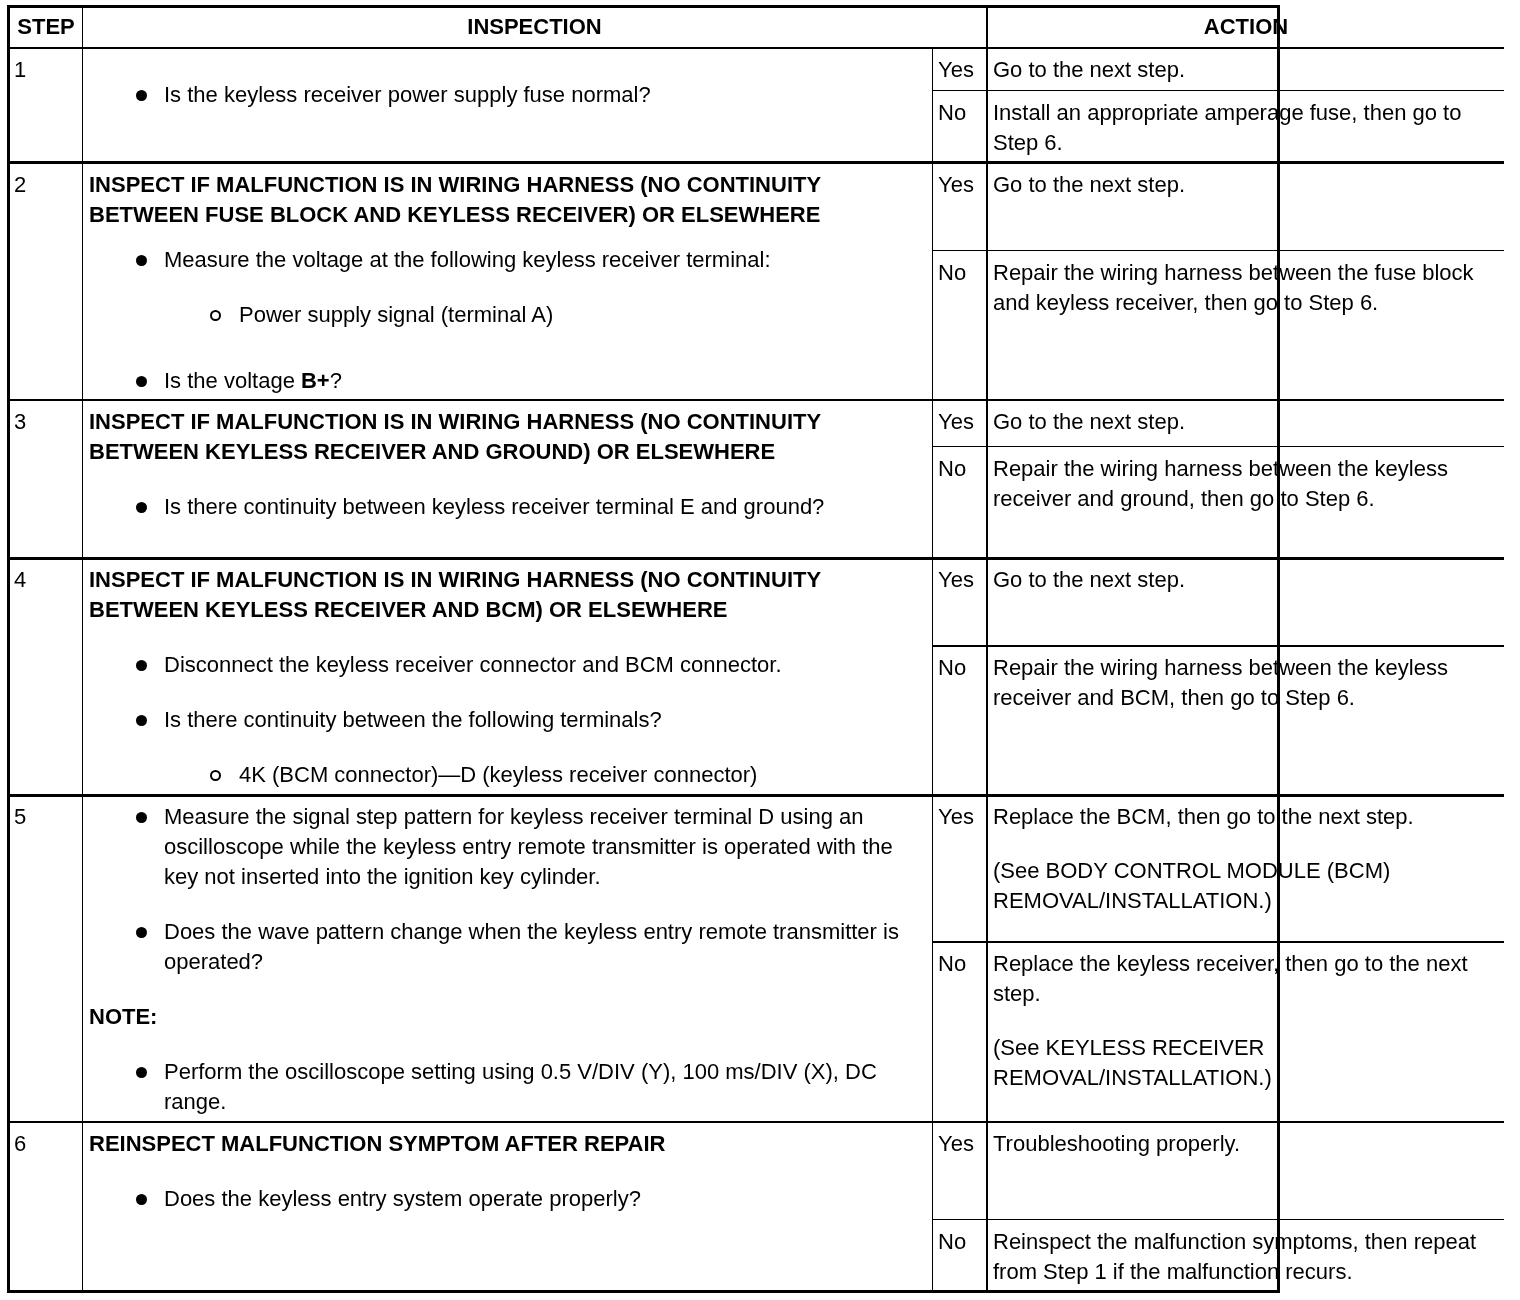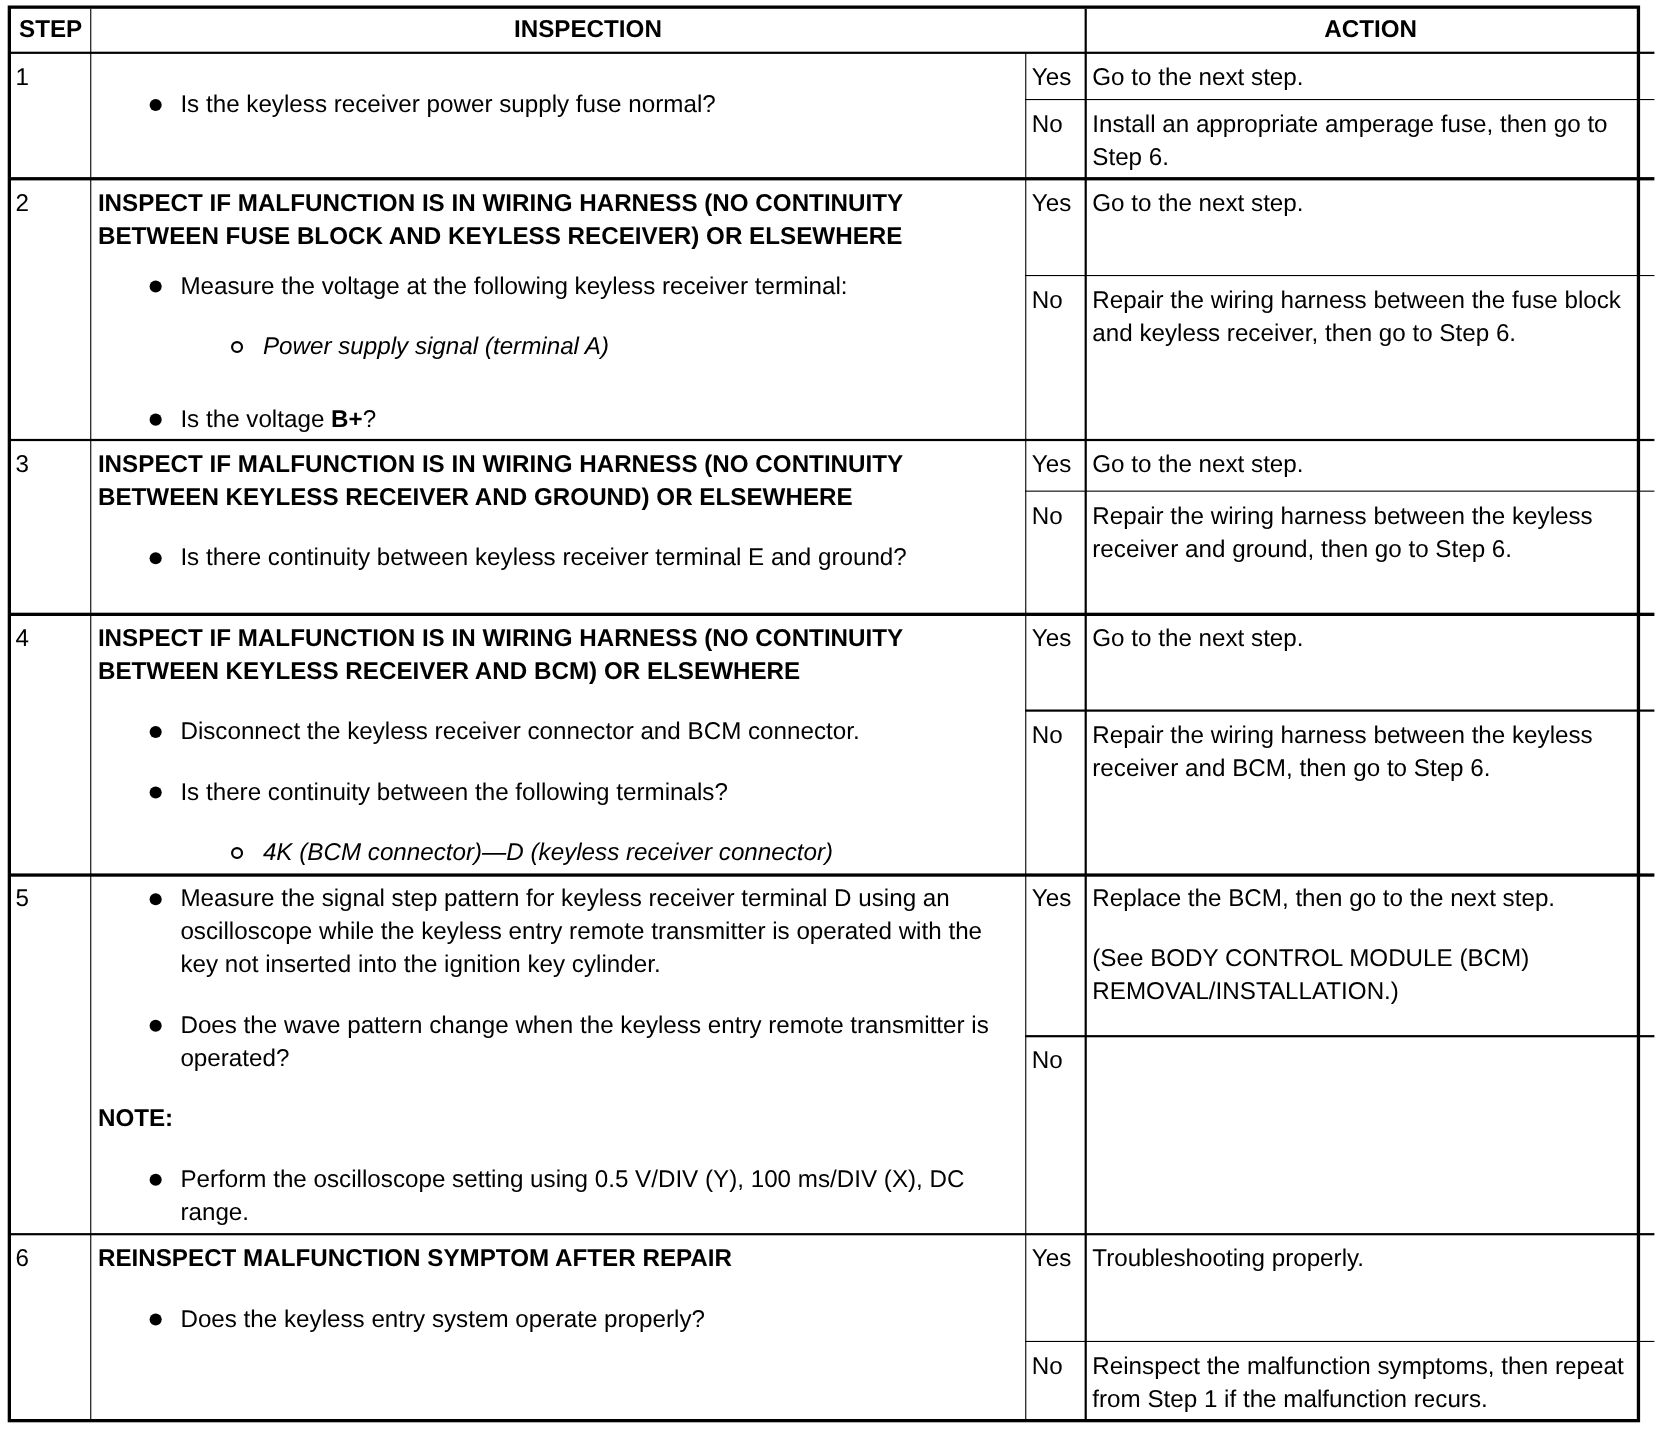--- a/index.html
+++ b/index.html
@@ -1,29 +1,29 @@
 <!DOCTYPE html>
 <html><head>
 <meta charset="utf-8">
 <style>
   html, body { margin: 0; padding: 0; background: #ffffff; }
   body { width: 1520px; height: 1300px; position: relative; overflow: hidden;
          font-family: "Liberation Sans", sans-serif; color: #000; }
-  .tbl { position: absolute; left: 7px; top: 5px; width: 1484px; height: 1288px;
+  .tbl { position: absolute; left: 7px; top: 5px; width: 1273px; height: 1288px;
          border: 3px solid #000; box-sizing: border-box; }
   .cell { position: absolute; box-sizing: border-box; font-size: 22px; line-height: 30px; }
   .hl { position: absolute; background: #000; }
   .vl { position: absolute; background: #000; }
   .hdr { font-weight: bold; font-size: 22px; text-align: center; }
   .stepnum { padding-left: 4px; }
   .title { font-weight: bold; }
   .bullet { position: relative; padding-left: 75px; }
   .bullet::before { content: ""; position: absolute; left: 47px; top: 10px; width: 11px; height: 11px;
                     border-radius: 50%; background: #000; }
-  .sub { position: relative; padding-left: 150px; font-style: italic; }
+  .sub { position: relative; padding-left: 150px; }
   .sub::before { content: ""; position: absolute; left: 121px; top: 10px; width: 7px; height: 7px;
                  border-radius: 50%; border: 2px solid #000; }
   .yn { padding-left: 5px; }
   .act { padding-left: 5px; padding-right: 4px; }
   b { font-weight: bold; }
 </style>
 </head>
 <body>
 
 <div class="tbl">
@@ -99,20 +99,24 @@
     <div class="bullet" style="margin-top:25px;">Does the wave pattern change when the keyless entry remote transmitter is operated?</div>
     <div class="title" style="margin-top:25px;">NOTE:</div>
     <div class="bullet" style="margin-top:25px;">Perform the oscilloscope setting using 0.5 V/DIV (Y), 100 ms/DIV (X), DC range.</div>
   </div>
   <div class="cell yn" style="left:923px; top:794px; width:53px;">Yes</div>
   <div class="cell act" style="left:978px; top:794px; width:480px;">
     <div>Replace the BCM, then go to the next step.</div>
     <div style="margin-top:24px;">(See BODY CONTROL MODULE (BCM) REMOVAL/INSTALLATION.)</div>
   </div>
   <div class="cell yn" style="left:923px; top:941px; width:53px;">No</div>
+  <div class="cell act" style="left:978px; top:941px; width:505px;">
+    <div>Replace the keyless receiver, then go to the next step.</div>
+    <div style="margin-top:24px; width:330px;">(See KEYLESS RECEIVER REMOVAL/INSTALLATION.)</div>
+  </div>
 
   <div class="cell stepnum" style="left:0; top:1121px; width:72px;">6</div>
   <div class="cell" style="left:79px; top:1121px; width:840px;">
     <div class="title">REINSPECT MALFUNCTION SYMPTOM AFTER REPAIR</div>
     <div class="bullet" style="margin-top:25px;">Does the keyless entry system operate properly?</div>
   </div>
   <div class="cell yn" style="left:923px; top:1121px; width:53px;">Yes</div>
   <div class="cell act" style="left:978px; top:1121px; width:516px;">
     <div>Troubleshooting properly.</div>
   </div>

